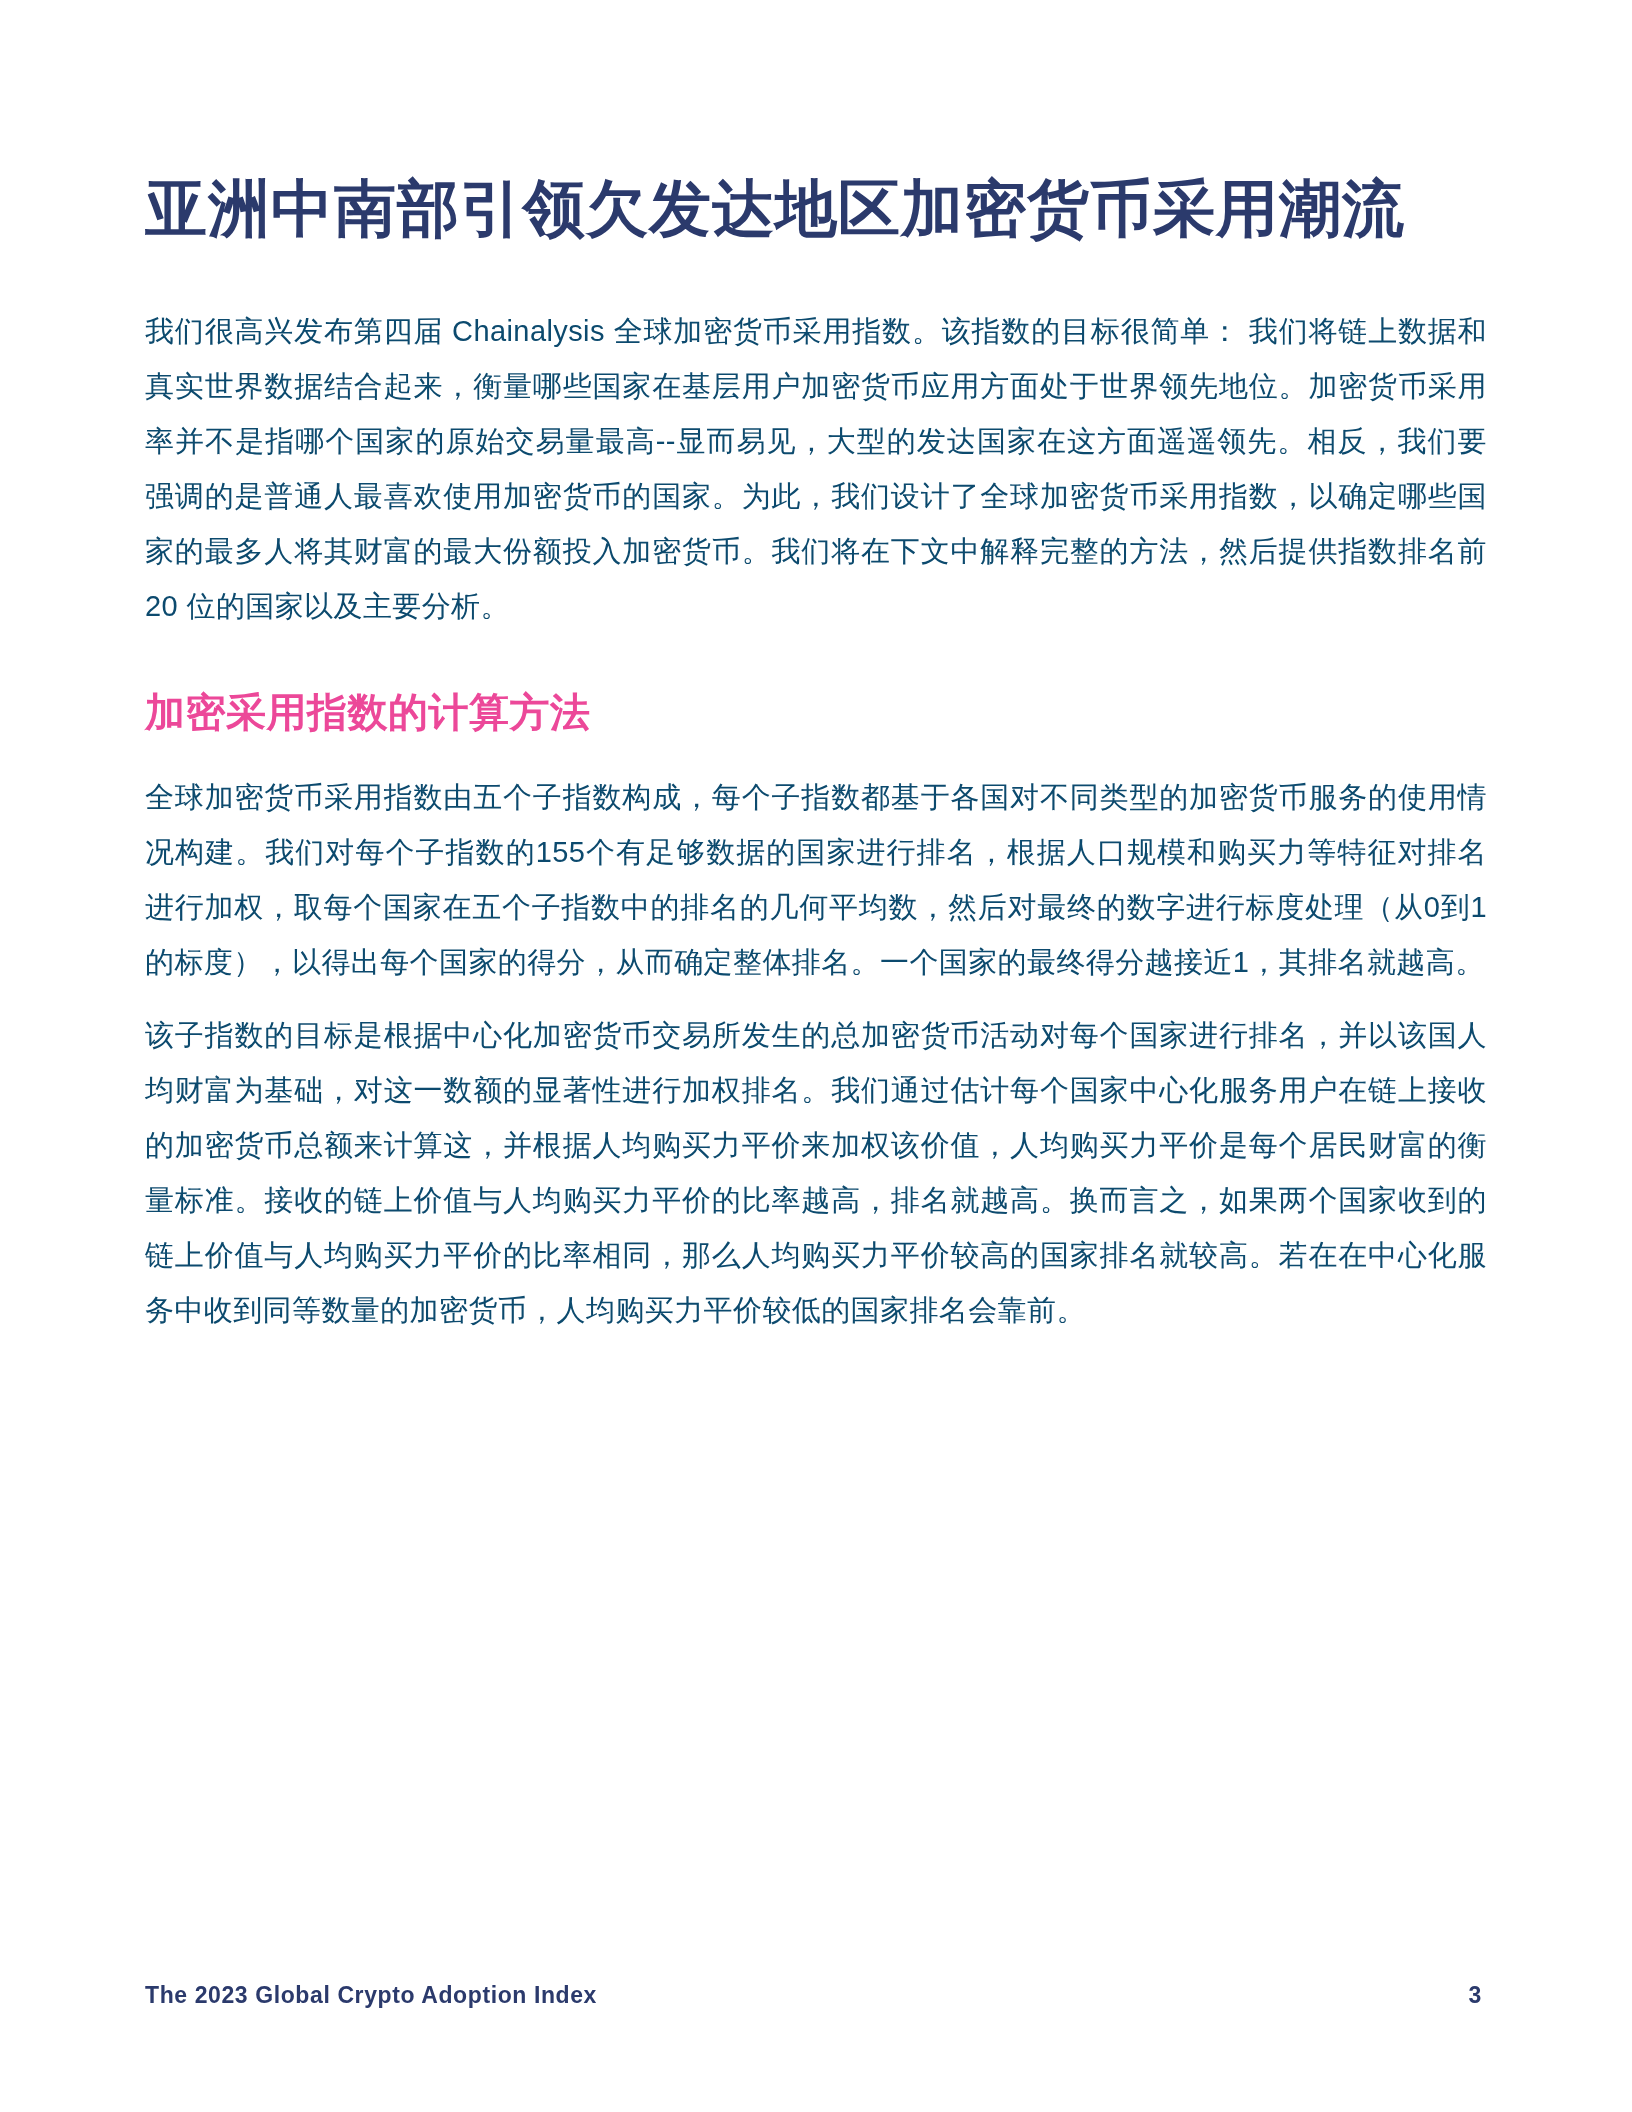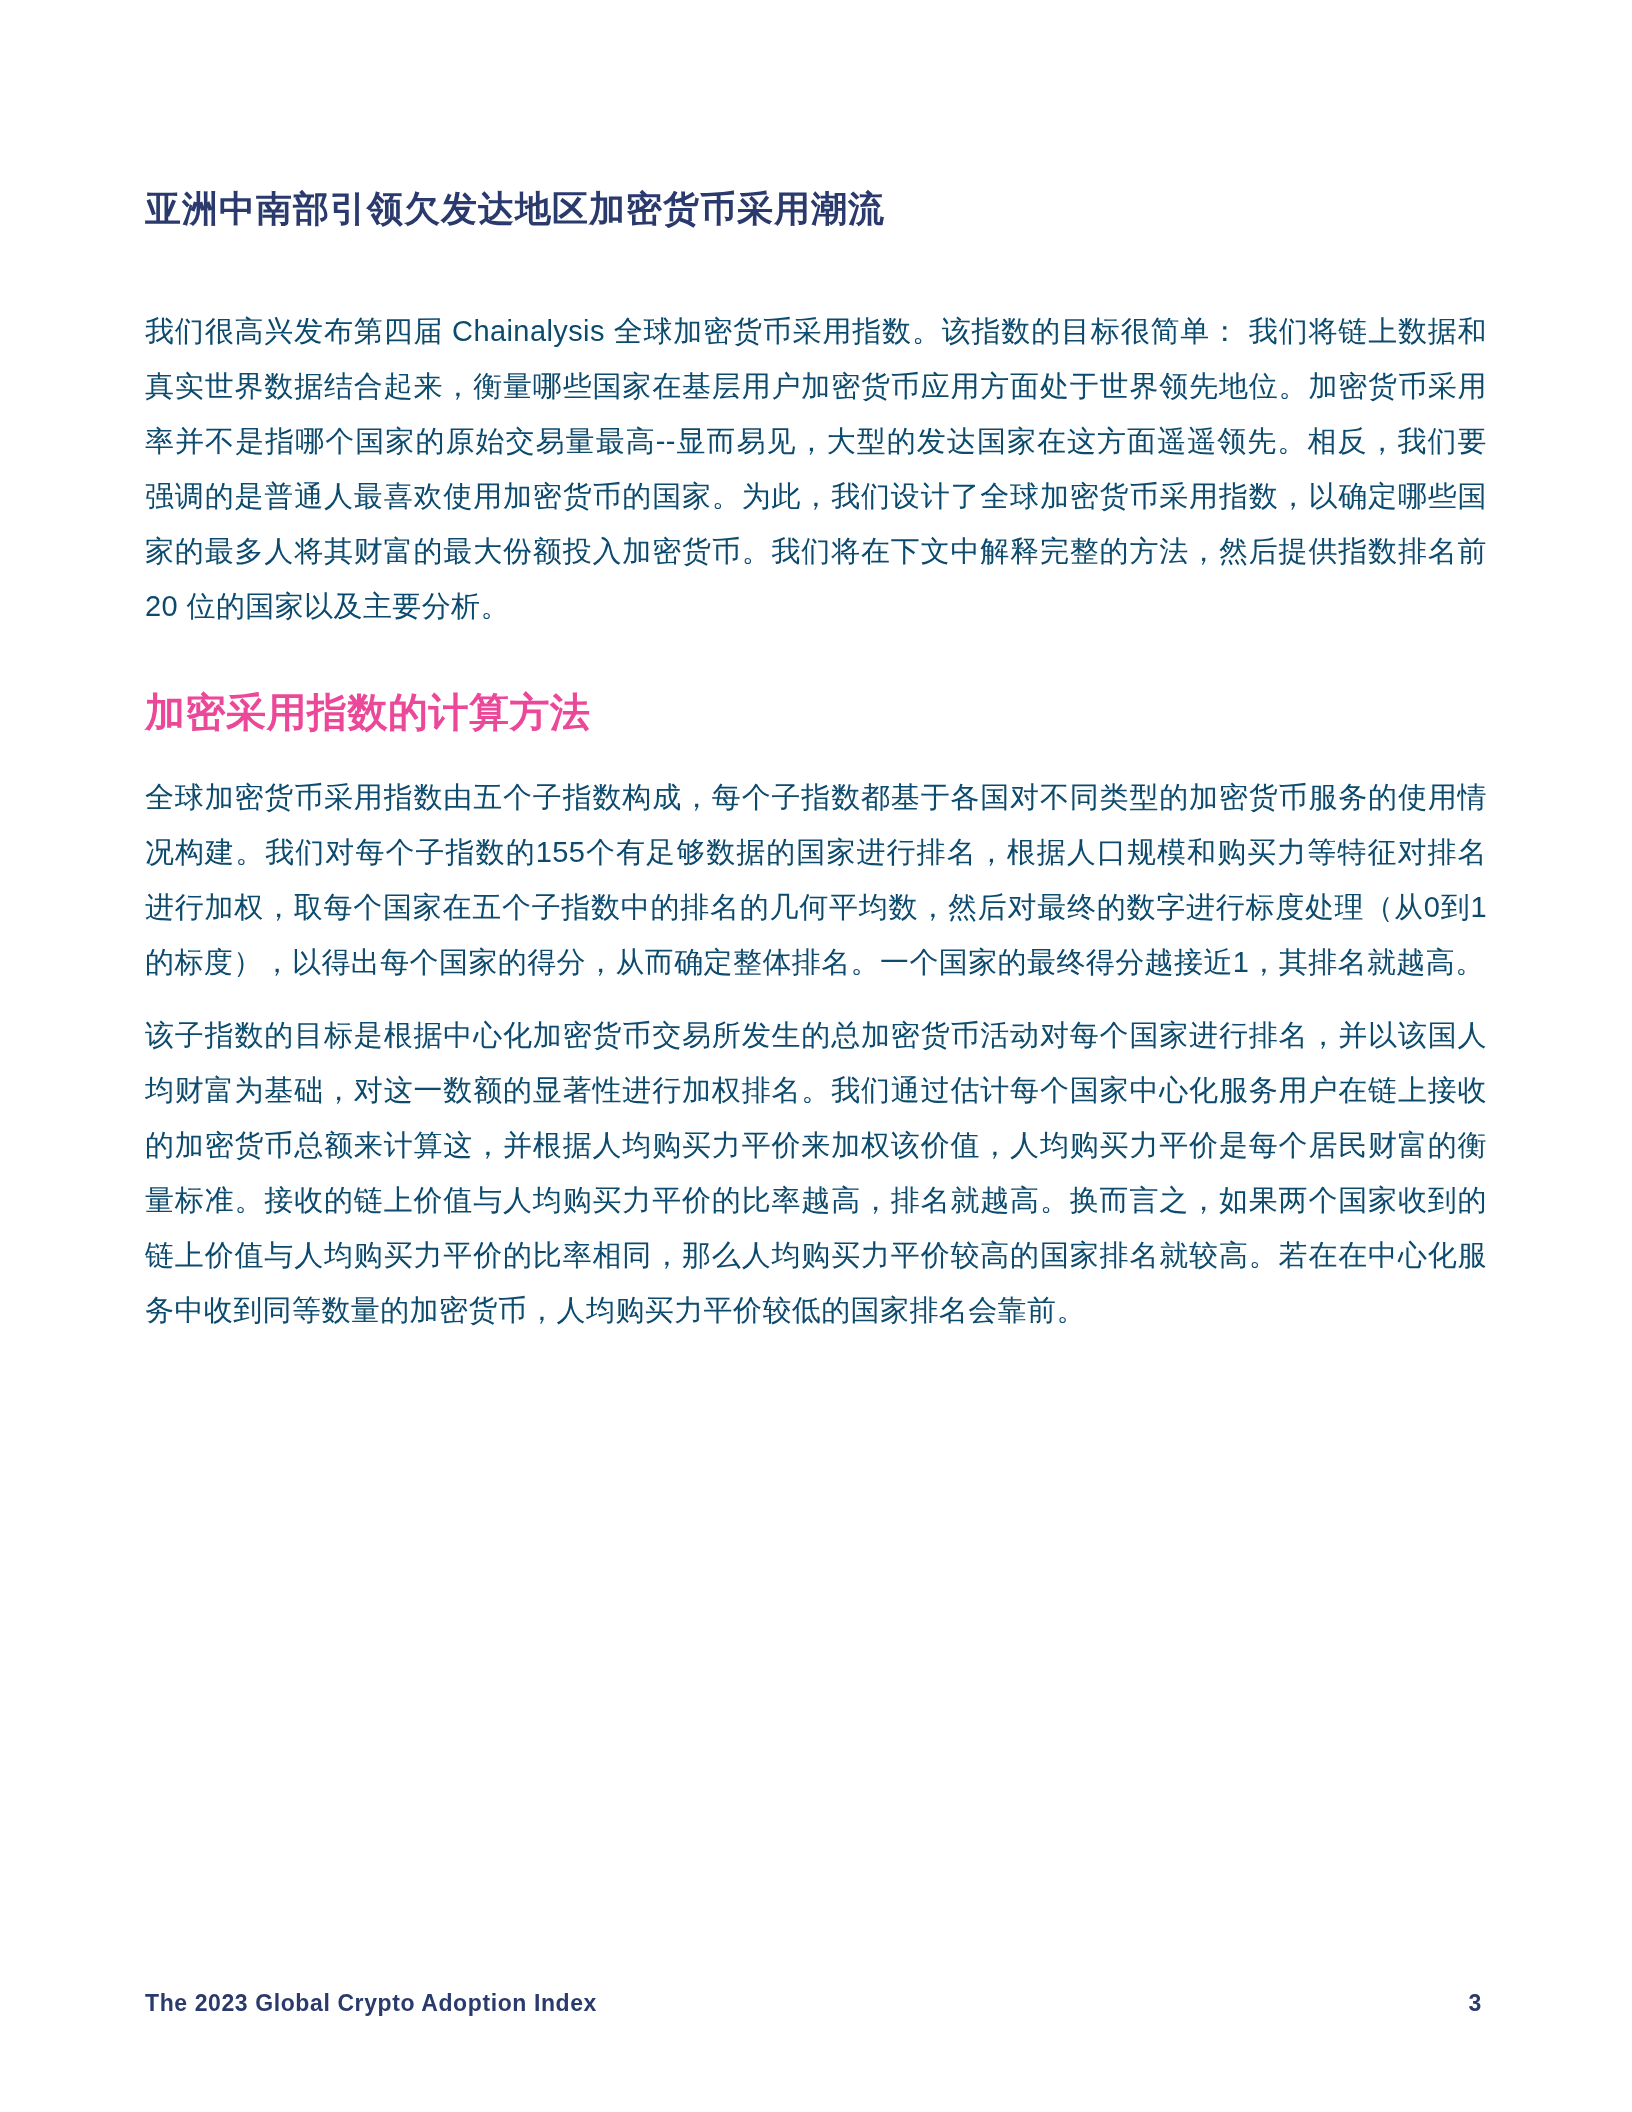--- a/index.html
+++ b/index.html
@@ -13,21 +13,21 @@
   }
   .page {
     position: absolute;
     left: 145px;
     right: 145px;
     top: 0;
   }
   .doc-title {
     margin: 0;
     padding-top: 172px;
-    font-size: 36px;
+    font-size: 62px;
     line-height: 74px;
     font-weight: 700;
     color: #2b3a6c;
     letter-spacing: 1px;
   }
   p.body-text {
     margin: 0 0 18px 0;
     font-size: 29px;
     line-height: 55px;
     color: #0c4a6e;
@@ -62,21 +62,20 @@
     top: 1982px;
     left: 145px;
     right: 150px;
     display: flex;
     justify-content: space-between;
     align-items: baseline;
     font-size: 23px;
     font-weight: 700;
     color: #2b3a6c;
     letter-spacing: 0.6px;
-    margin-top: 8px;
   }
 </style>
 </head>
 <body>
 
 <div class="page">
 
   <h1 class="doc-title">亚洲中南部引领欠发达地区加密货币采用潮流</h1>
 
   <p class="body-text intro">我们很高兴发布第四届 Chainalysis 全球加密货币采用指数。该指数的目标很简单： 我们将链上数据和真实世界数据结合起来，衡量哪些国家在基层用户加密货币应用方面处于世界领先地位。加密货币采用率并不是指哪个国家的原始交易量最高--显而易见，大型的发达国家在这方面遥遥领先。相反，我们要强调的是普通人最喜欢使用加密货币的国家。为此，我们设计了全球加密货币采用指数，以确定哪些国家的最多人将其财富的最大份额投入加密货币。我们将在下文中解释完整的方法，然后提供指数排名前 20 位的国家以及主要分析。</p>

